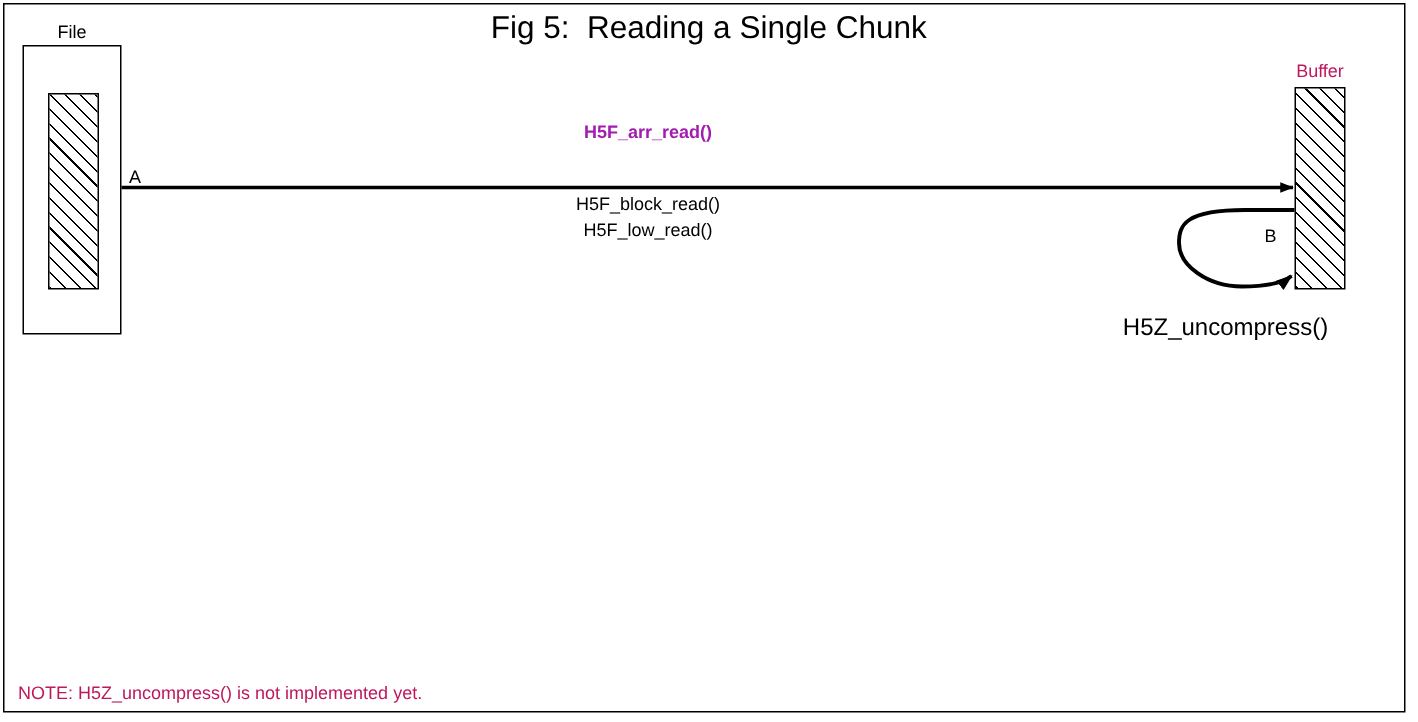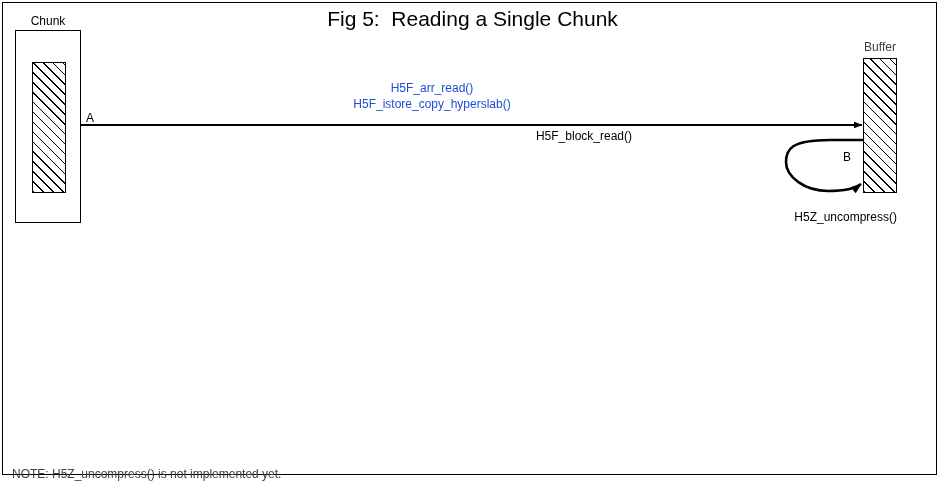--- a/index.html
+++ b/index.html
@@ -86,21 +86,21 @@
     width: 34px;
     height: 135px;
   }
   #buffer-label {
     position: absolute;
     left: 845px;
     top: 40px;
     width: 70px;
     text-align: center;
     font-size: 12px;
-    color: #404040;
+    color: #be185d;
   }
   
   #arrow-layer {
     position: absolute;
     left: 0;
     top: 0;
     width: 945px;
     height: 481px;
     pointer-events: none;
   }
@@ -119,62 +119,62 @@
     font-size: 12px;
     color: #000000;
   }
   #call-stack-above {
     position: absolute;
     left: 232px;
     top: 80px;
     width: 400px;
     text-align: center;
     font-size: 12px;
-    color: #1d4ed8;
+    color: #a21caf;
     line-height: 16px;
+    font-weight: bold;
   }
   #call-stack-below {
     position: absolute;
     left: 232px;
     top: 128px;
     width: 400px;
-    text-align: right;
+    text-align: center;
     font-size: 12px;
     color: #000000;
     line-height: 16.5px;
   }
   .stack-line { display: block; white-space: pre; }
   #uncompress-label {
     position: absolute;
     left: 737px;
     top: 210px;
     width: 160px;
-    text-align: right;
-    font-size: 12px;
+    text-align: center;
+    font-size: 16px;
     color: #000000;
   }
   #footer-note {
     position: absolute;
     left: 12px;
     top: 455px;
     font-size: 12px;
-    color: #404040;
-    margin-top: 12px;
+    color: #be185d;
   }
 </style>
 </head>
 <body>
 
 <div id="canvas">
 
   <div id="page-frame"></div>
 
   <div id="figure-title">Fig 5:  Reading a Single Chunk</div>
 
-  <div id="file-label">Chunk</div>
+  <div id="file-label">File</div>
   <div id="file-box"></div>
   <div id="file-chunk" class="hatch"></div>
 
   <div id="buffer-label">Buffer</div>
   <div id="buffer-block" class="hatch"></div>
 
   <svg id="arrow-layer" viewBox="0 0 945 481" xmlns="http://www.w3.org/2000/svg">
     <defs>
       <marker id="arrowhead" markerWidth="9" markerHeight="7" refX="8.5" refY="3.5" orient="auto" markerUnits="userSpaceOnUse">
         <path d="M0,0 L9,3.5 L0,7 Z" fill="#000000"></path>
@@ -187,24 +187,24 @@
     <line x1="81" y1="125" x2="862" y2="125" stroke="#000000" stroke-width="2.2" marker-end="url(#arrowhead)"></line>
 
     <path d="M 863,140 L 830,140 C 790,140 786,150 786,162 C 786,177 805,191 828,191 C 845,191 856,188 861,184" fill="none" stroke="#000000" stroke-width="2.6" marker-end="url(#arrowhead-loop)"></path>
   </svg>
 
   <div id="label-a">A</div>
   <div id="label-b">B</div>
 
   <div id="call-stack-above">
     <span class="stack-line">H5F_arr_read()</span>
-    <span class="stack-line">H5F_istore_copy_hyperslab()</span>
   </div>
 
   <div id="call-stack-below">
     <span class="stack-line">H5F_block_read()</span>
+    <span class="stack-line">H5F_low_read()</span>
   </div>
 
   <div id="uncompress-label">H5Z_uncompress()</div>
 
   <div id="footer-note">NOTE: H5Z_uncompress() is not implemented yet.</div>
 
 </div>
 
 </body></html>

